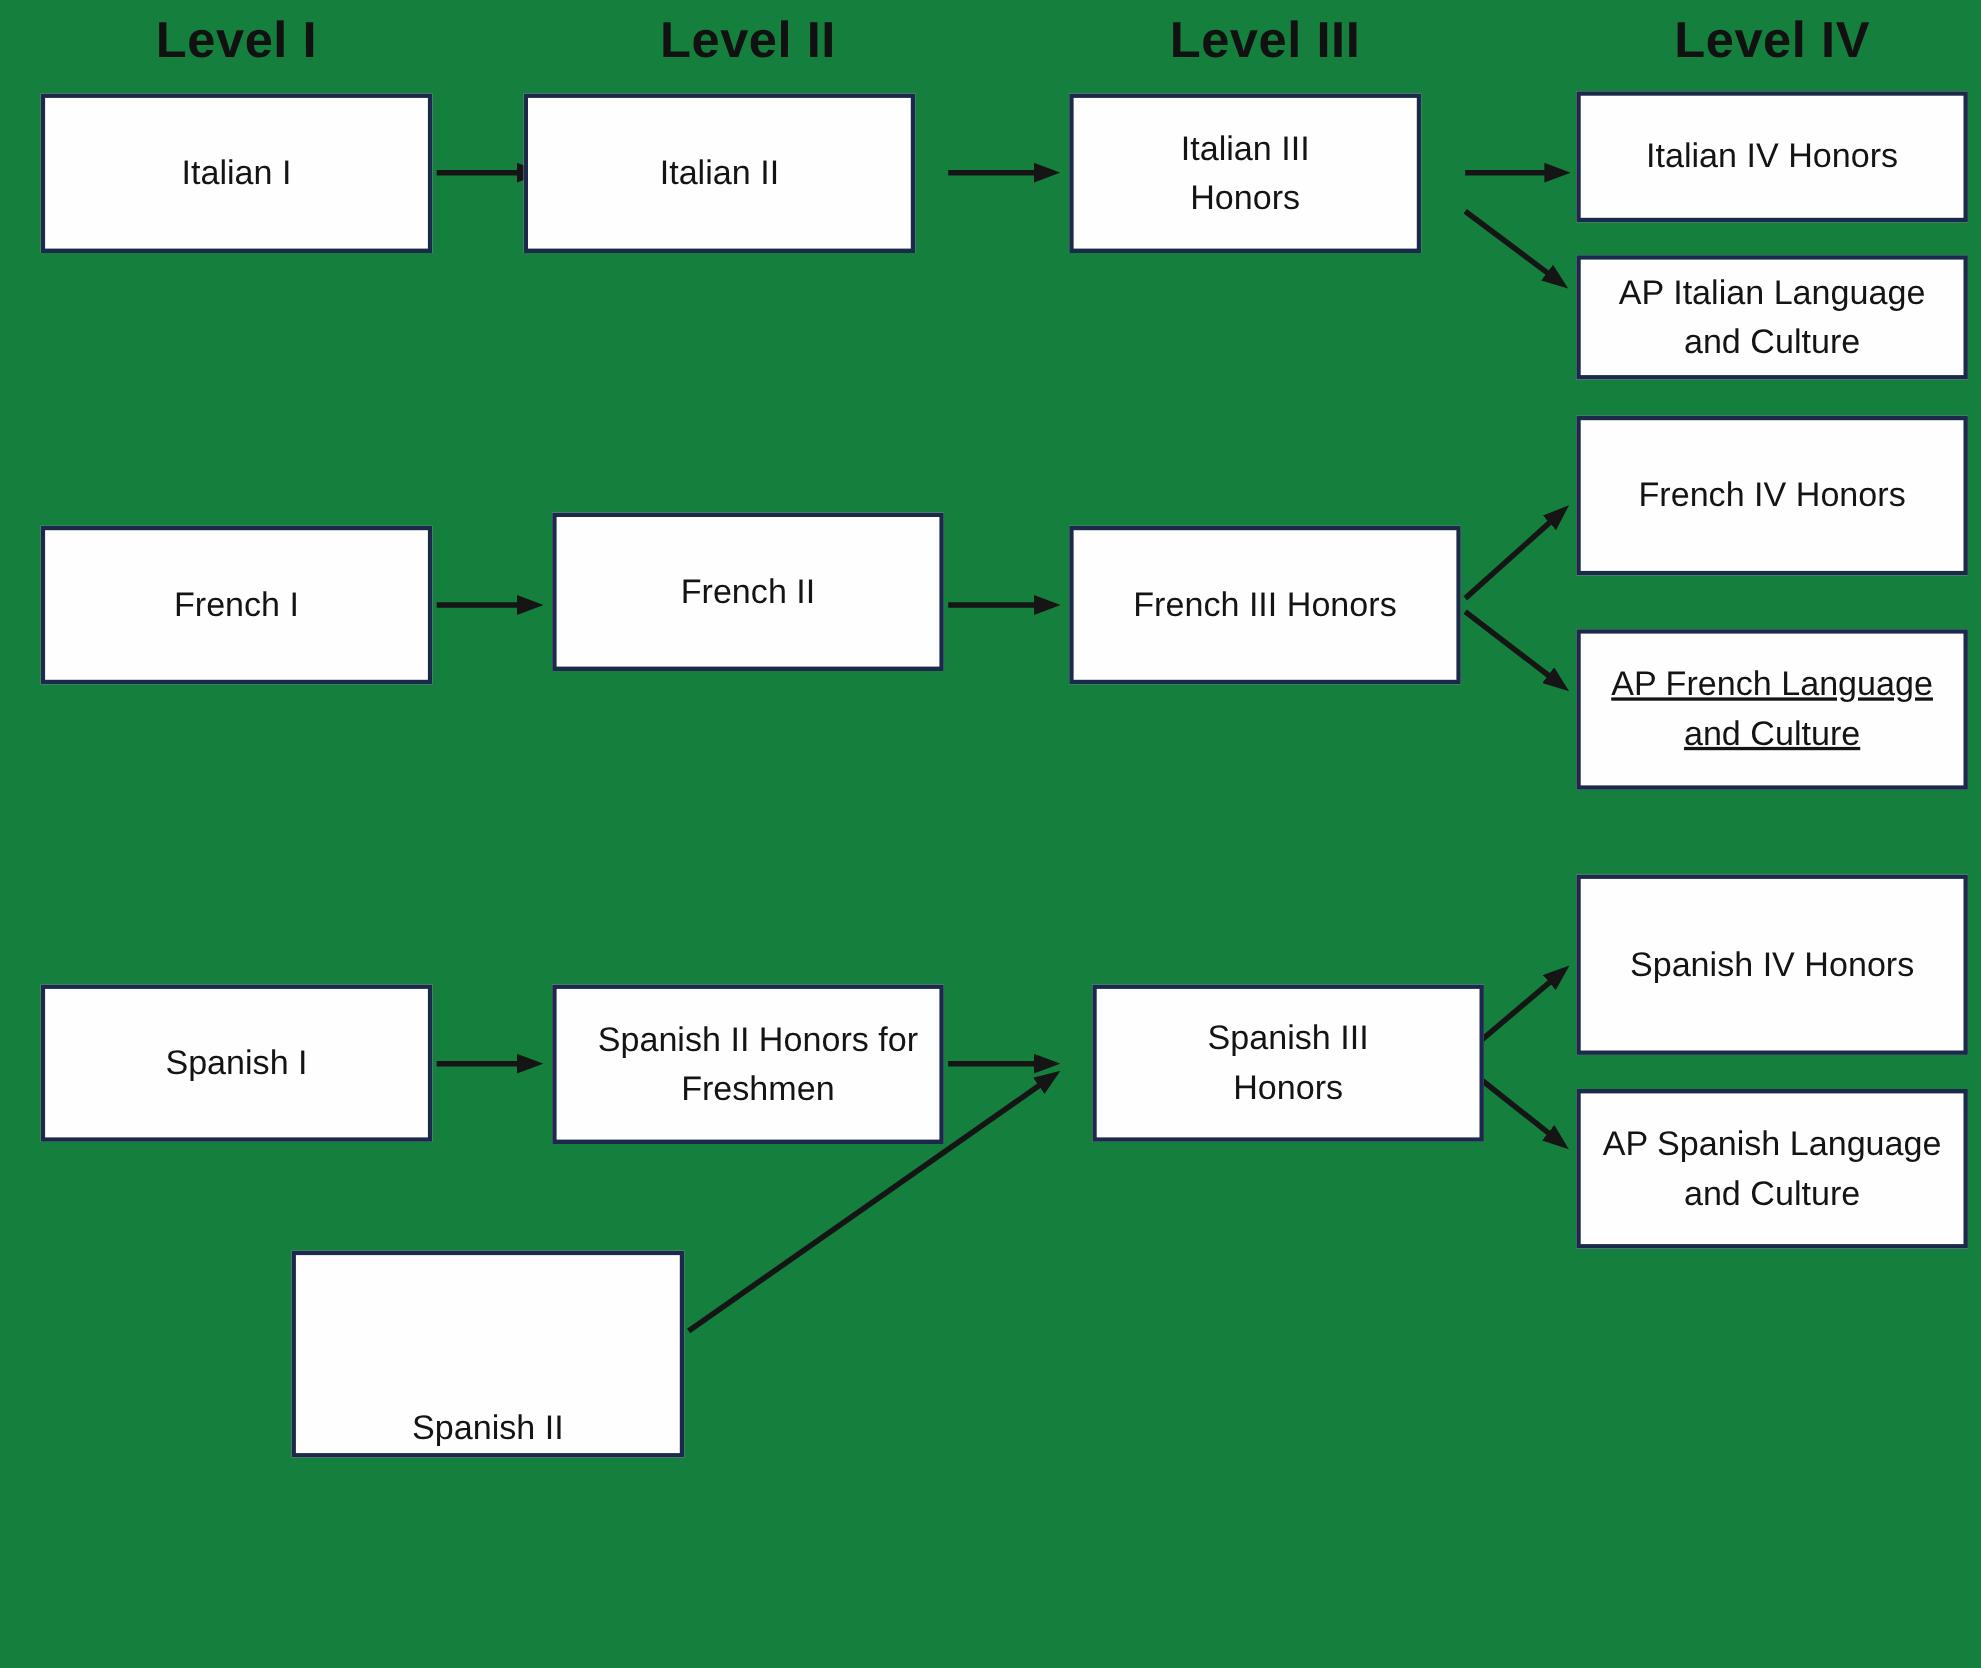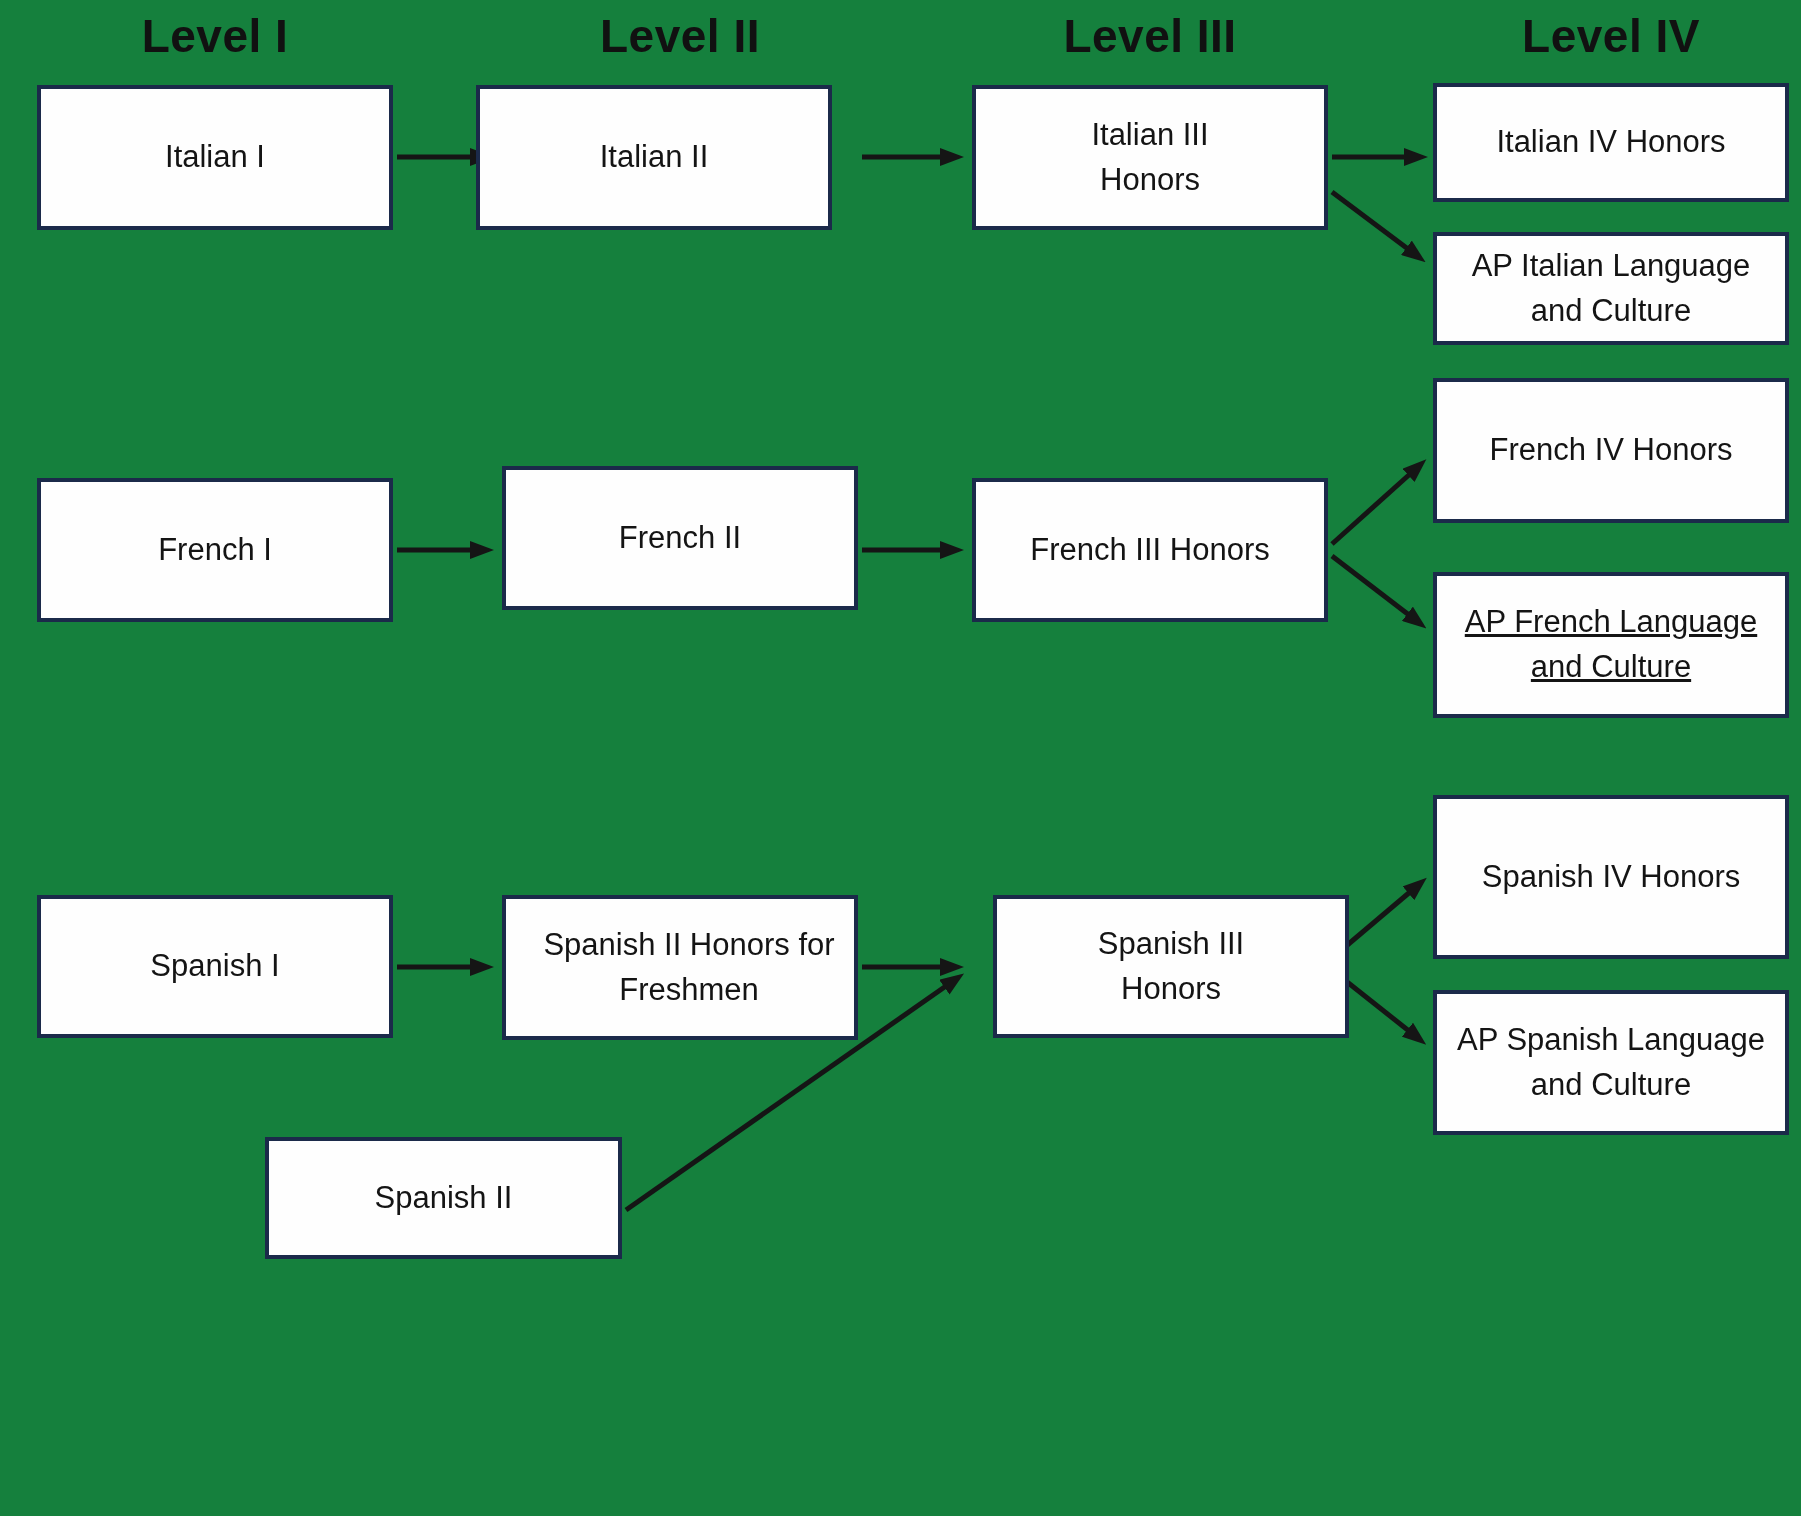--- a/index.html
+++ b/index.html
@@ -90,21 +90,21 @@
     <line class="edge-line" x1="1332" y1="958" x2="1410" y2="892" marker-end="url(#ah)"></line>
     <line class="edge-line" x1="1332" y1="970" x2="1409" y2="1031" marker-end="url(#ah)"></line>
   </svg>
 
   <div class="node" style="left:37px;   top:85px;  width:356px; height:145px;">
     <span class="node-label">Italian I</span>
   </div>
   <div class="node" style="left:476px;  top:85px;  width:356px; height:145px;">
     <span class="node-label">Italian II</span>
   </div>
-  <div class="node" style="left:972px;  top:85px;  width:356px; height:145px;">
+  <div class="node" style="left:972px;  top:85px;  width:320px; height:145px;">
     <span class="node-label">Italian III
 Honors</span>
   </div>
   <div class="node" style="left:1433px; top:83px;  width:356px; height:119px;">
     <span class="node-label">Italian IV Honors</span>
   </div>
   <div class="node" style="left:1433px; top:232px; width:356px; height:113px;">
     <span class="node-label">AP Italian Language
 and Culture</span>
   </div>
@@ -137,17 +137,17 @@
     <span class="node-label">Spanish III
 Honors</span>
   </div>
   <div class="node" style="left:1433px; top:795px;  width:356px; height:164px;">
     <span class="node-label">Spanish IV Honors</span>
   </div>
   <div class="node" style="left:1433px; top:990px;  width:356px; height:145px;">
     <span class="node-label">AP Spanish Language
 and Culture</span>
   </div>
-  <div class="node" style="left:265px;  top:1137px; width:357px; height:122px;">
+  <div class="node" style="left:265px;  top:1137px; width:357px; height:188px;align-items:flex-end;">
     <span class="node-label">Spanish II</span>
   </div>
 
 </div>
 
 </body></html>

